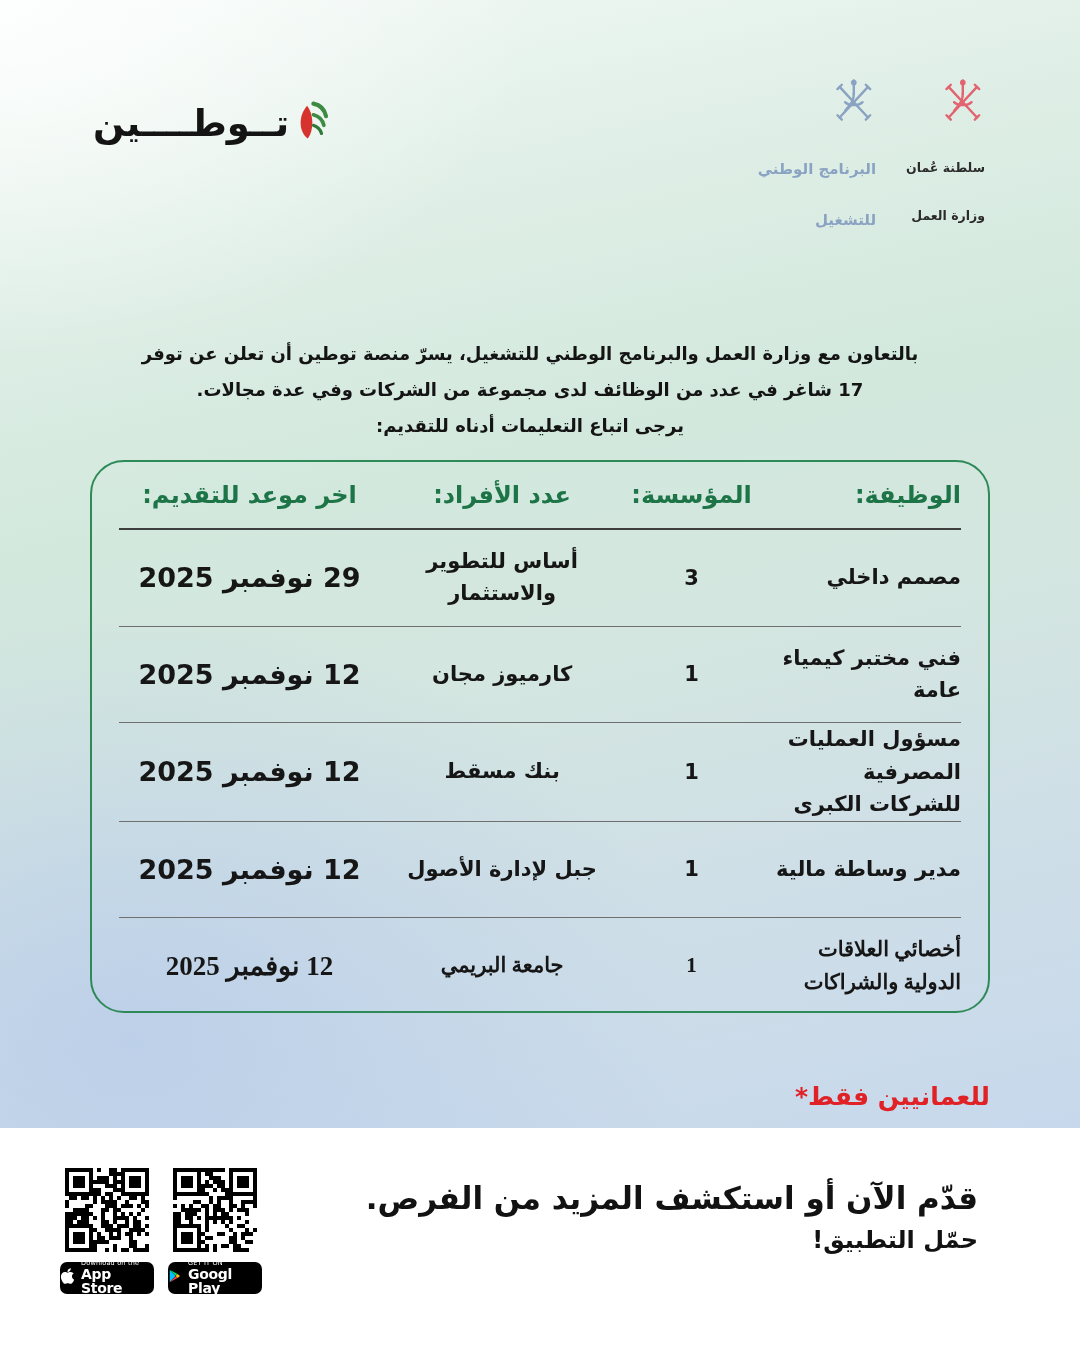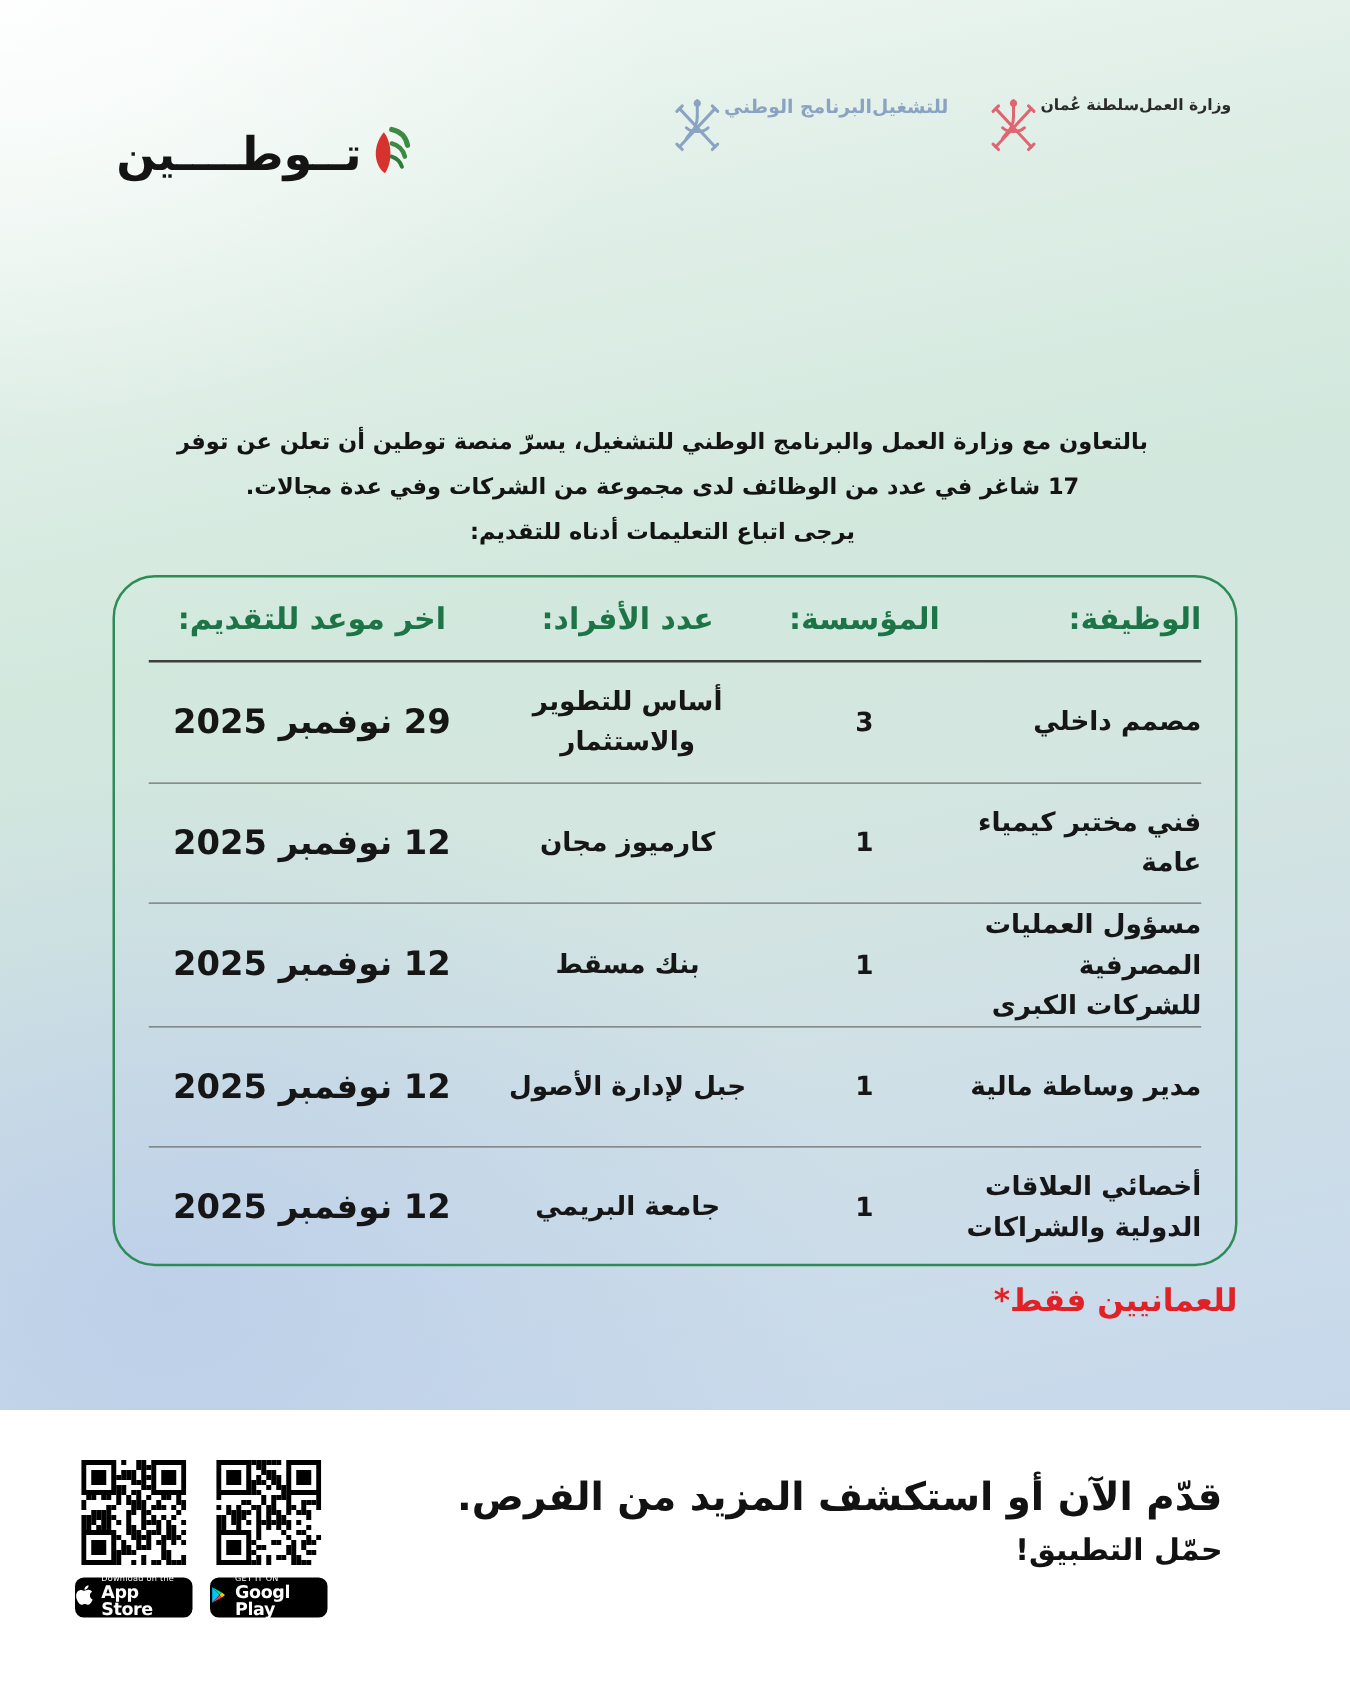--- a/index.html
+++ b/index.html
@@ -12,46 +12,46 @@
     position:relative;width:1080px;height:1128px;
     background:
       radial-gradient(ellipse 900px 600px at 0% 0%, rgba(255,255,255,.85), rgba(255,255,255,0) 60%),
       radial-gradient(ellipse 900px 700px at 12% 92%, rgba(183,203,233,.75), rgba(183,203,233,0) 62%),
       linear-gradient(168deg,#f4faf7 0%, #e0efe7 20%, #d2e8dd 42%, #d4e6e0 58%, #cfdfe7 76%, #c7d8ec 100%);
   }
   
   .tawteen{position:absolute;top:98px;left:93px;display:flex;align-items:center;gap:6px;}
   .tawteen .word{font-size:37px;font-weight:bold;color:#141414;letter-spacing:-1px;line-height:1;padding-top:4px;}
   .gov-logos{position:absolute;top:76px;right:95px;display:flex;gap:30px;align-items:flex-start;}
-  .gov{display:flex;flex-direction:row;align-items:flex-start;}
+  .gov{display:flex;flex-direction:column;align-items:flex-end;gap:32px;}
   .gov .emblem{height:48px;}
   .gov .l1,.gov .l2{font-weight:bold;text-align:center;line-height:1.25;}
   .gov.nep .l1,.gov.nep .l2{color:#8ba3c2;font-size:15px;}
   .gov.mol .l1,.gov.mol .l2{color:#2b2b2b;font-size:12.5px;}
   
   .title{position:absolute;top:188px;left:0;width:100%;text-align:center;
     font-size:66px;font-weight:bold;color:#111;direction:rtl;}
   .intro{position:absolute;top:336px;right:130px;width:840px;direction:rtl;text-align:center;
     font-size:18px;font-weight:bold;color:#141414;line-height:36px;}
   
   .jobs-table{position:absolute;top:460px;left:90px;width:900px;height:553px;box-sizing:border-box;
     border:2.5px solid #2e8b57;border-radius:34px;padding:0 27px;direction:rtl;}
   .t-grid{display:grid;grid-template-columns:24% 16% 29% 31%;align-items:center;}
   .t-head{height:66px;border-bottom:2px solid #3e3e3e;}
   .t-head .hc{color:#1d7547;font-size:24px;font-weight:bold;}
   .hc.c-job{text-align:right;}
   .hc.c-count,.hc.c-org,.hc.c-deadline{text-align:center;}
   .t-row{min-height:95.5px;border-bottom:1.6px solid #6f6f6f;font-weight:bold;color:#161616;}
-  .t-row:last-child{border-bottom:none;}
+  .t-row:last-child{border-bottom:none;font-family:Liberation Serif, serif;}
   .t-row .c-job{font-size:21px;text-align:right;line-height:1.55;padding-left:8px;}
   .t-row .c-count{font-size:21px;text-align:center;}
   .t-row .c-org{font-size:21px;text-align:center;line-height:1.5;}
   .t-row .c-deadline{font-size:27px;text-align:center;}
   
-  .note{position:absolute;top:1026px;right:90px;direction:rtl;
+  .note{position:absolute;top:1082px;right:90px;direction:rtl;
     color:#e02227;font-size:25px;font-weight:bold;}
   .cta{position:absolute;top:1178px;right:102px;direction:rtl;text-align:right;color:#121212;}
   .cta .headline{font-size:31px;font-weight:bold;line-height:1.3;}
   .cta .subline{font-size:24px;font-weight:bold;margin-top:8px;}
   
   .stores{position:absolute;top:1168px;left:60px;display:flex;gap:14px;}
   .store{display:flex;flex-direction:column;align-items:center;gap:10px;}
   .qr{width:84px;height:84px;background:#fff0;}
   .badge{width:94px;height:32px;background:#000;border-radius:7px;display:flex;
     align-items:center;justify-content:center;gap:6px;color:#fff;cursor:pointer;}

